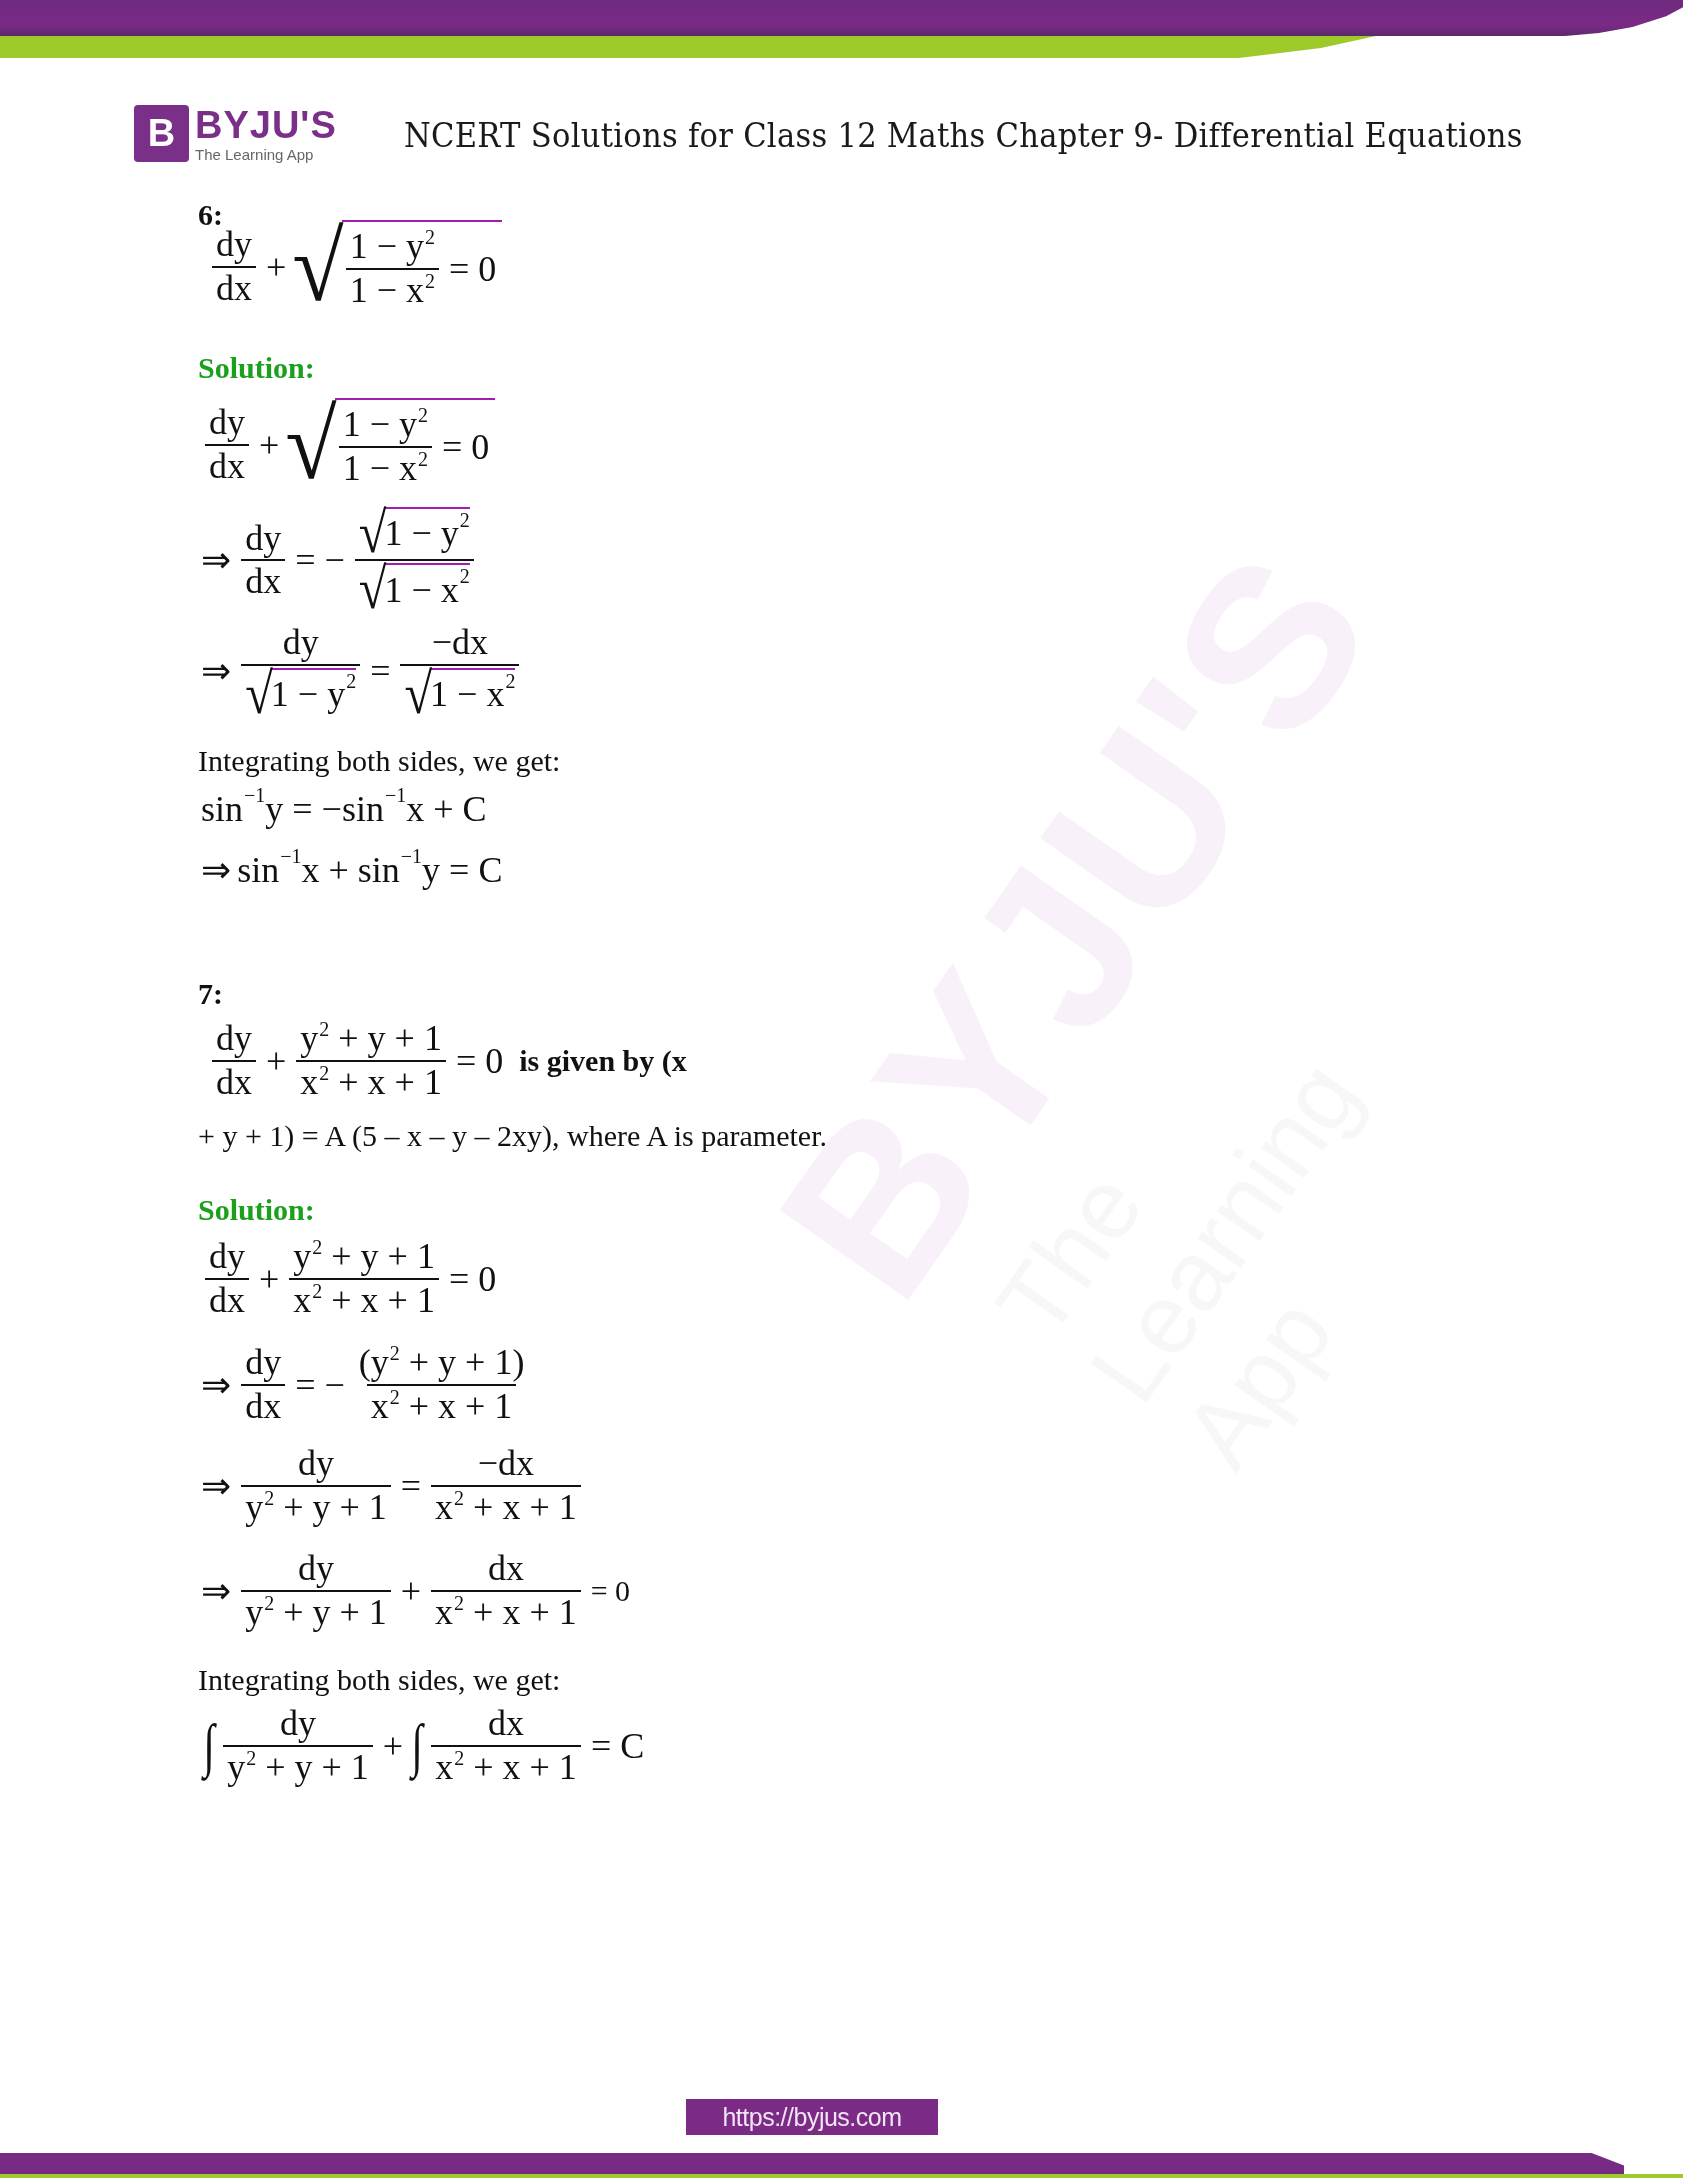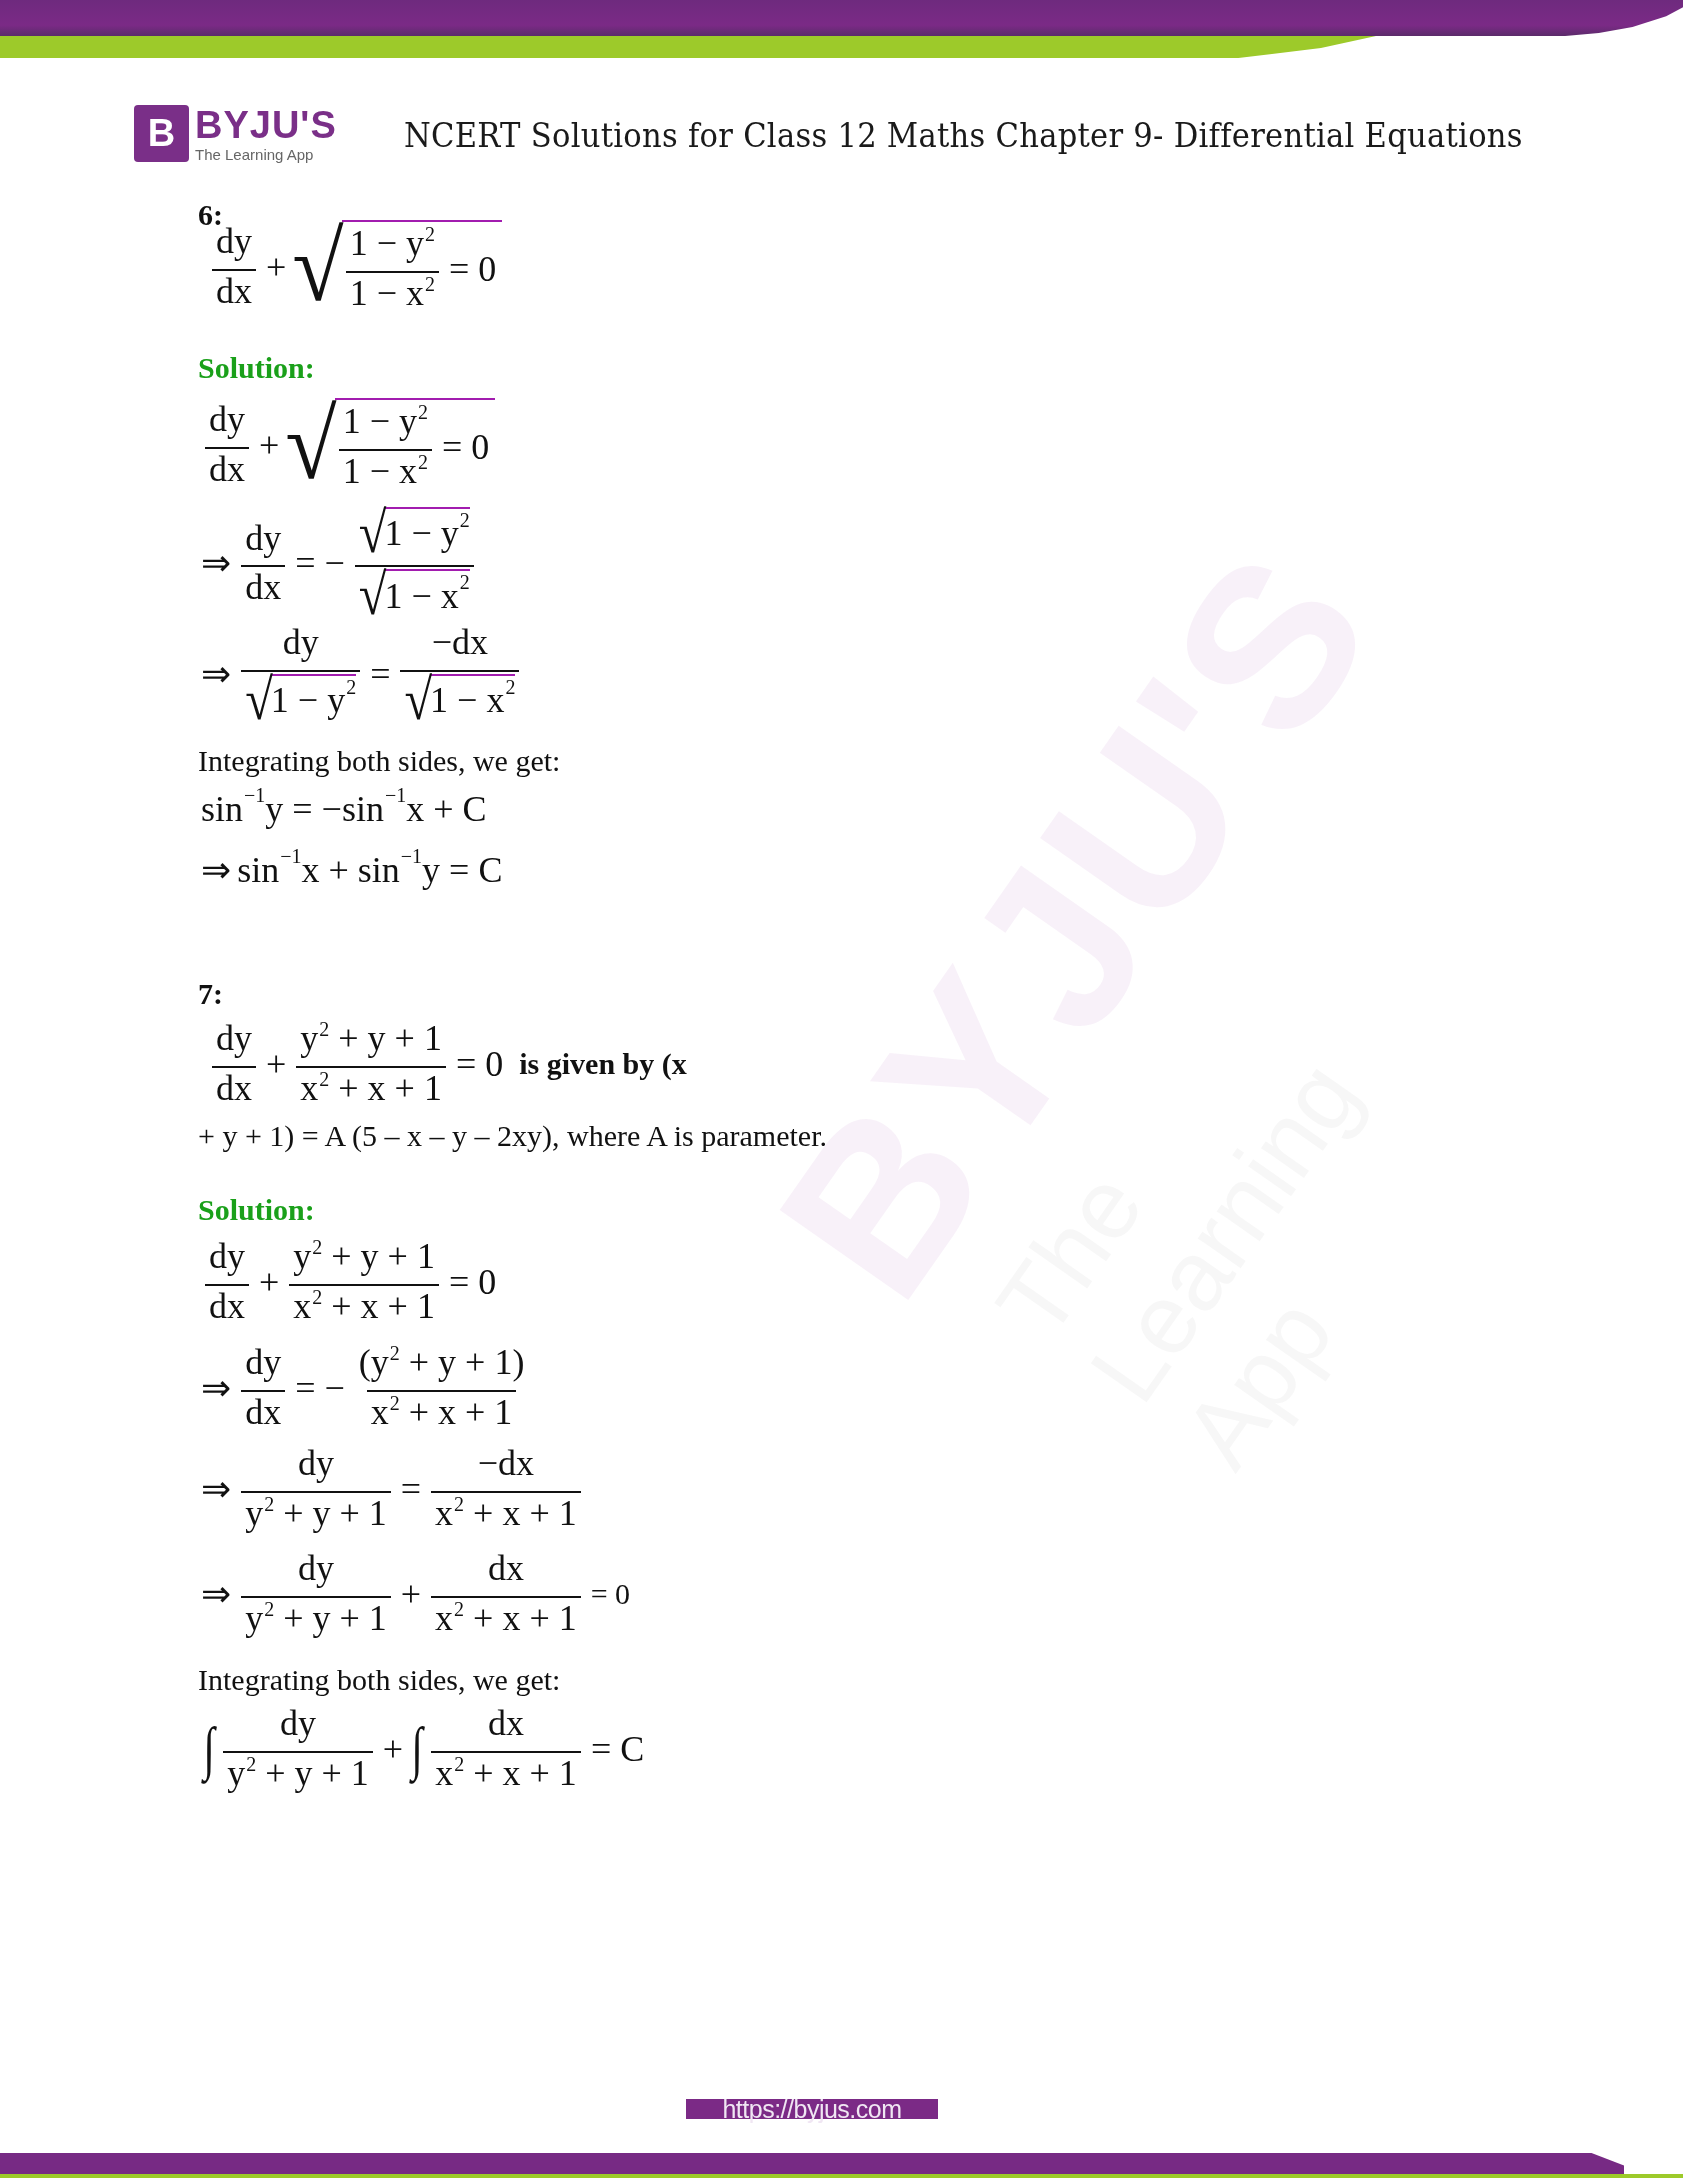--- a/index.html
+++ b/index.html
@@ -55,34 +55,34 @@
 
   
   .qnum { font-weight:bold; font-size:30px; }
   .qtext { font-weight:bold; font-size:30px; letter-spacing:-0.6px; white-space:nowrap; }
   .sol { color:#1aa01a; font-weight:bold; font-size:30px; }
   .plain { font-size:30px; white-space:nowrap; }
 
   
   .math { display:inline-flex; align-items:center; font-family:"Liberation Serif", serif; font-size:36px; white-space:nowrap; }
   .frac { display:inline-flex; flex-direction:column; align-items:center; margin:0 4px; vertical-align:middle; }
-  .frac .num { padding:0 4px 8px; line-height:1.05; }
+  .frac .num { padding:0 4px 2px; line-height:1.05; }
   .frac .den { padding:2px 4px 0; border-top:2px solid #111; line-height:1.05; }
   .op { margin:0 6px; }
   .sup { font-size:20px; position:relative; top:-14px; margin-left:1px; }
   .sqrt { display:inline-flex; align-items:stretch; }
   .sqrt .rad { font-size:1.4em; line-height:1; transform:scaleY(1.15); margin-right:-2px; }
   .sqrt .radicand { border-top:2px solid #a21caf; padding-top:2px; display:inline-flex; align-items:center; }
   .bigsqrt .rad { font-size:2.6em; transform:scaleY(1.05); }
   .arrow { margin-right:6px; font-size:36px; }
   .int { font-size:59px; line-height:1; margin-right:2px; transform:scaleX(0.7); }
 
   
   .footer-badge {
-    left:686px; top:2099px; width:252px; height:20px; background:#7b2a86;
+    left:686px; top:2099px; width:252px; height:36px; background:#7b2a86;
     color:#f0e6f3; font-family:"Liberation Sans", sans-serif; font-size:25px;
     display:flex; align-items:center; justify-content:center; letter-spacing:-0.5px;
   }
   .bar-purple-bottom {
     left:0; top:2153px; width:1624px; height:21px; background:#772a84;
     clip-path: polygon(0 0, 98% 0, 100% 60%, 100% 100%, 0 100%);
   }
   .bar-green-bottom { left:0; top:2174px; width:1683px; height:4px; background:#9dca2a; }
 </style>
 </head>

